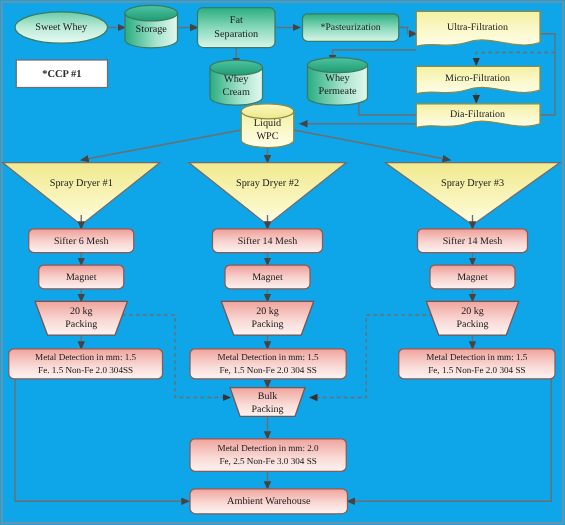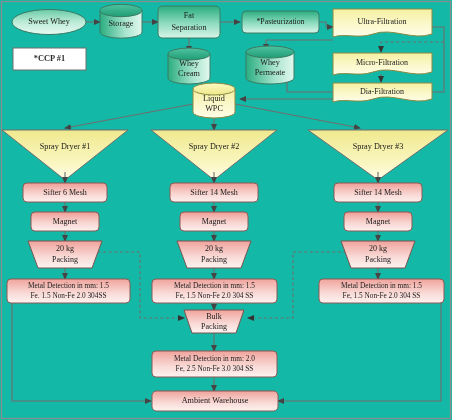--- a/index.html
+++ b/index.html
@@ -1,17 +1,17 @@
 <!DOCTYPE html>
 <html><head>
 <meta charset="utf-8">
 <style>
   html,body{margin:0;padding:0;background:#ffffff;}
   body{font-family:"Liberation Serif",serif;}
-  #canvas{position:relative;width:452px;height:420px;overflow:hidden;background:#14b8a6;}
+  #canvas{position:relative;width:452px;height:420px;overflow:hidden;background:#0ea5e9;}
   svg{display:block;}
   .nodelabel{font-family:"Liberation Serif",serif;fill:#1a1a1a;text-anchor:middle;dominant-baseline:middle;}
   .legendlabel{font-family:"Liberation Serif",serif;font-weight:bold;fill:#2b2b2b;text-anchor:middle;dominant-baseline:middle;}
 </style>
 </head>
 <body>
 
 <div id="canvas">
 <svg width="452" height="420" viewBox="0 0 452 420" xmlns="http://www.w3.org/2000/svg">
   <defs>

